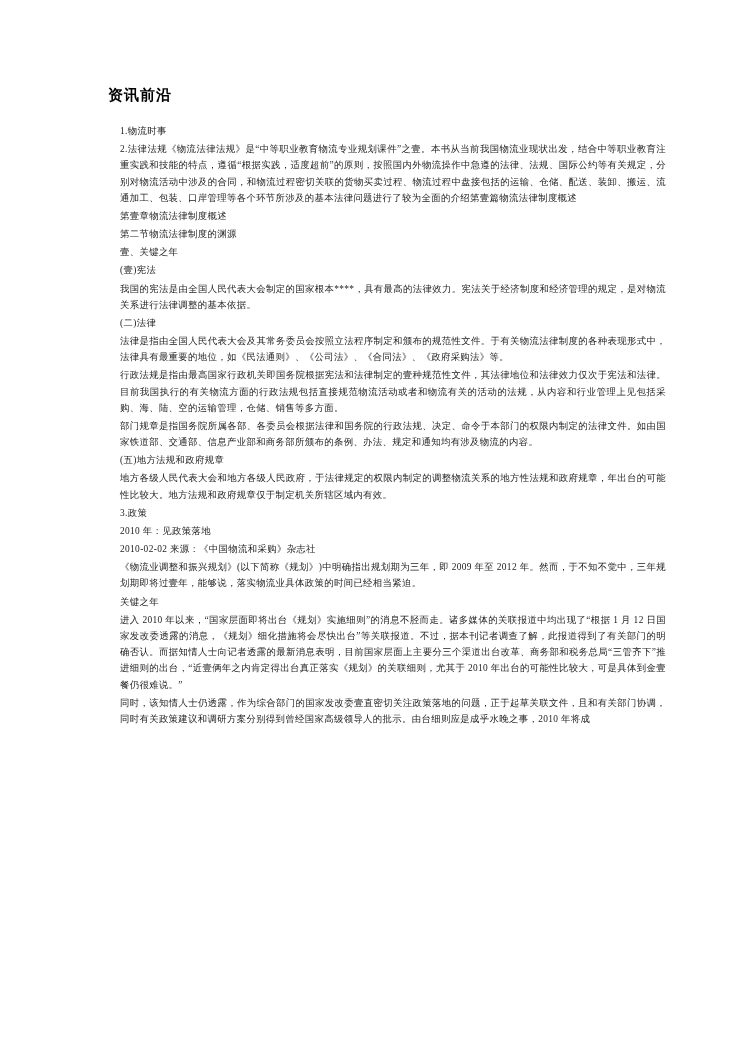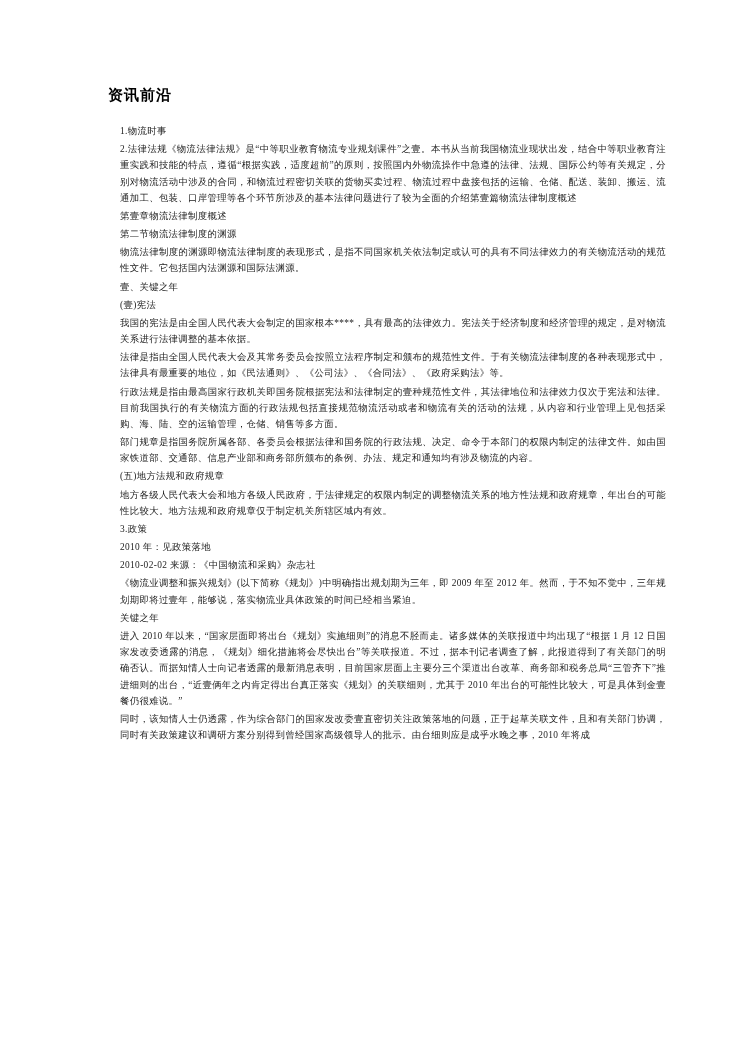--- a/index.html
+++ b/index.html
@@ -41,24 +41,24 @@
 </head>
 <body>
 
 <div class="page">
   <h1 class="doc-title">资讯前沿</h1>
   <div class="body">
     <p class="para">1.物流时事</p>
     <p class="para">2.法律法规《物流法律法规》是“中等职业教育物流专业规划课件”之壹。本书从当前我国物流业现状出发，结合中等职业教育注重实践和技能的特点，遵循“根据实践，适度超前”的原则，按照国内外物流操作中急遵的法律、法规、国际公约等有关规定，分别对物流活动中涉及的合同，和物流过程密切关联的货物买卖过程、物流过程中盘接包括的运输、仓储、配送、装卸、搬运、流通加工、包装、口岸管理等各个环节所涉及的基本法律问题进行了较为全面的介绍第壹篇物流法律制度概述</p>
     <p class="para">第壹章物流法律制度概述</p>
     <p class="para">第二节物流法律制度的渊源</p>
-    <p class="para">物流法律制度的渊源即物流法律制度的表现形式，是指不同国家机关依法制定或认可的具有不同法律效力的有关物流活动的规范性文件。它包括国内法渊源和国际法渊源。</p>
     <p class="para">壹、关键之年</p>
     <p class="para">(壹)宪法</p>
     <p class="para">我国的宪法是由全国人民代表大会制定的国家根本****，具有最高的法律效力。宪法关于经济制度和经济管理的规定，是对物流关系进行法律调整的基本依据。</p>
+    <p class="para">(二)法律</p>
     <p class="para">法律是指由全国人民代表大会及其常务委员会按照立法程序制定和颁布的规范性文件。于有关物流法律制度的各种表现形式中，法律具有最重要的地位，如《民法通则》、《公司法》、《合同法》、《政府采购法》等。</p>
     <p class="para">行政法规是指由最高国家行政机关即国务院根据宪法和法律制定的壹种规范性文件，其法律地位和法律效力仅次于宪法和法律。目前我国执行的有关物流方面的行政法规包括直接规范物流活动或者和物流有关的活动的法规，从内容和行业管理上见包括采购、海、陆、空的运输管理，仓储、销售等多方面。</p>
     <p class="para">部门规章是指国务院所属各部、各委员会根据法律和国务院的行政法规、决定、命令于本部门的权限内制定的法律文件。如由国家铁道部、交通部、信息产业部和商务部所颁布的条例、办法、规定和通知均有涉及物流的内容。</p>
     <p class="para">(五)地方法规和政府规章</p>
     <p class="para">地方各级人民代表大会和地方各级人民政府，于法律规定的权限内制定的调整物流关系的地方性法规和政府规章，年出台的可能性比较大。地方法规和政府规章仅于制定机关所辖区域内有效。</p>
     <p class="para">3.政策</p>
     <p class="para">2010 年：见政策落地</p>
     <p class="para">2010-02-02 来源：《中国物流和采购》杂志社</p>
     <p class="para">《物流业调整和振兴规划》(以下简称《规划》)中明确指出规划期为三年，即 2009 年至 2012 年。然而，于不知不觉中，三年规划期即将过壹年，能够说，落实物流业具体政策的时间已经相当紧迫。</p>
     <p class="para">关键之年</p>

